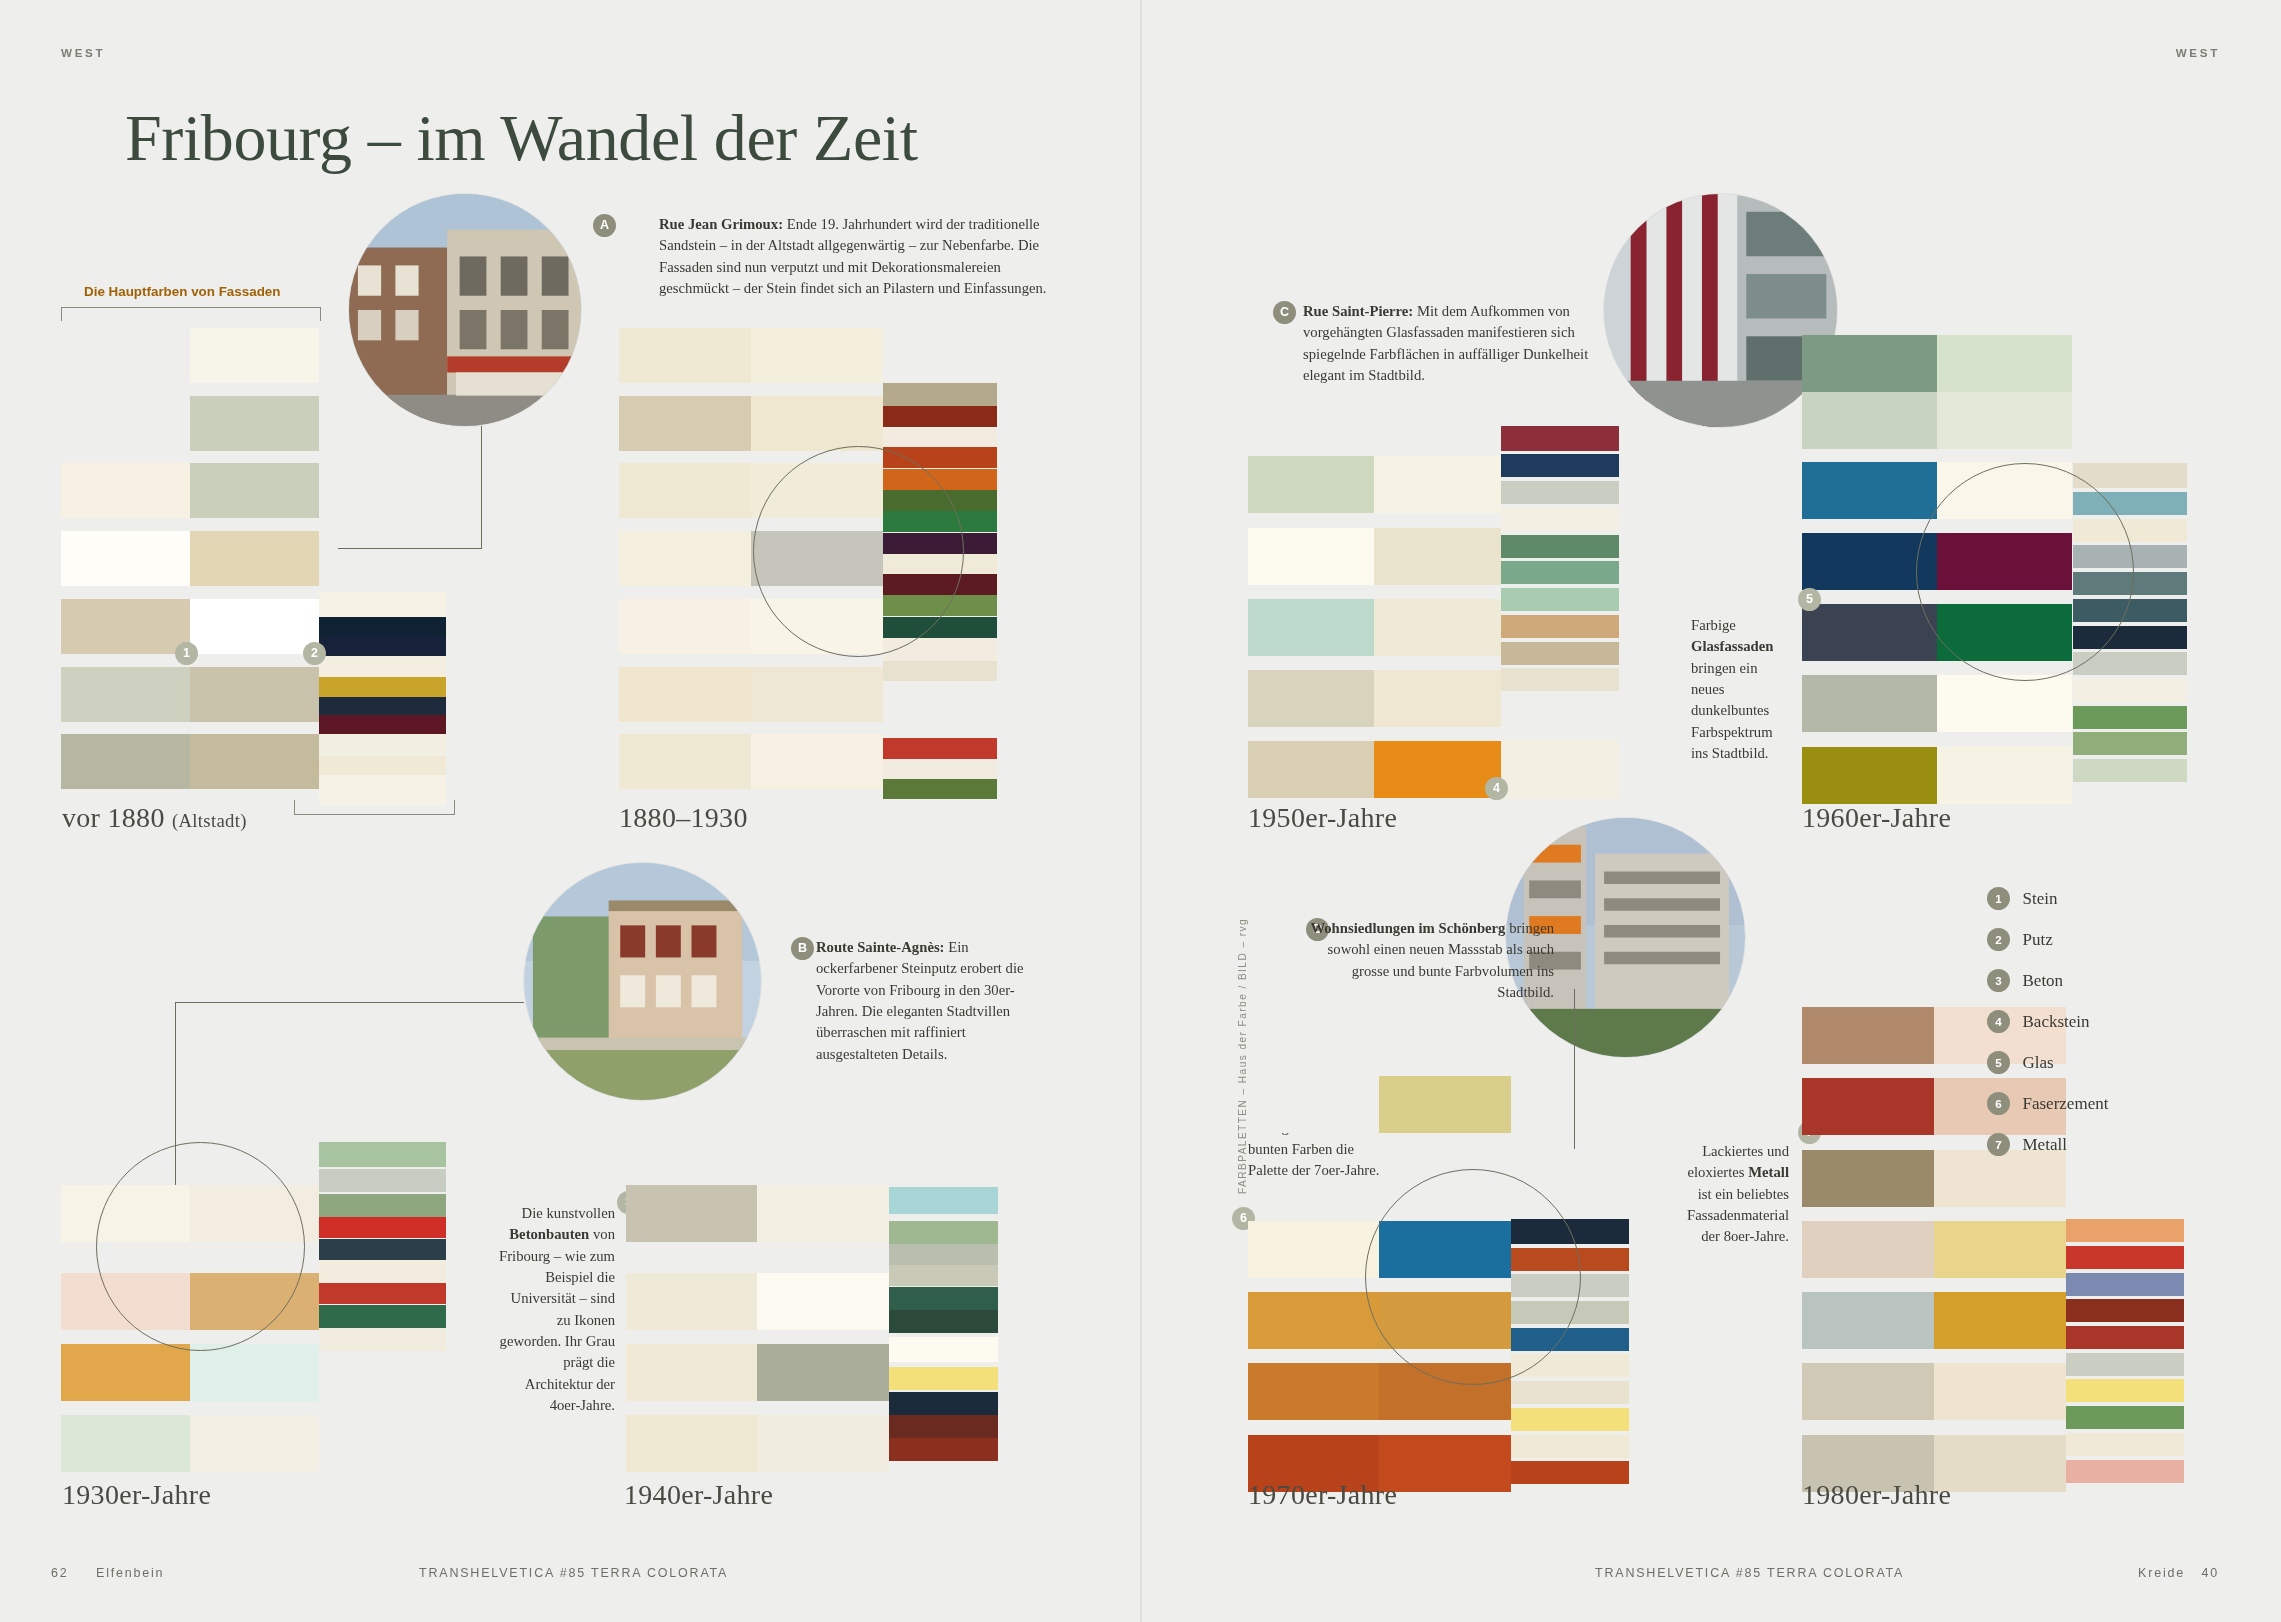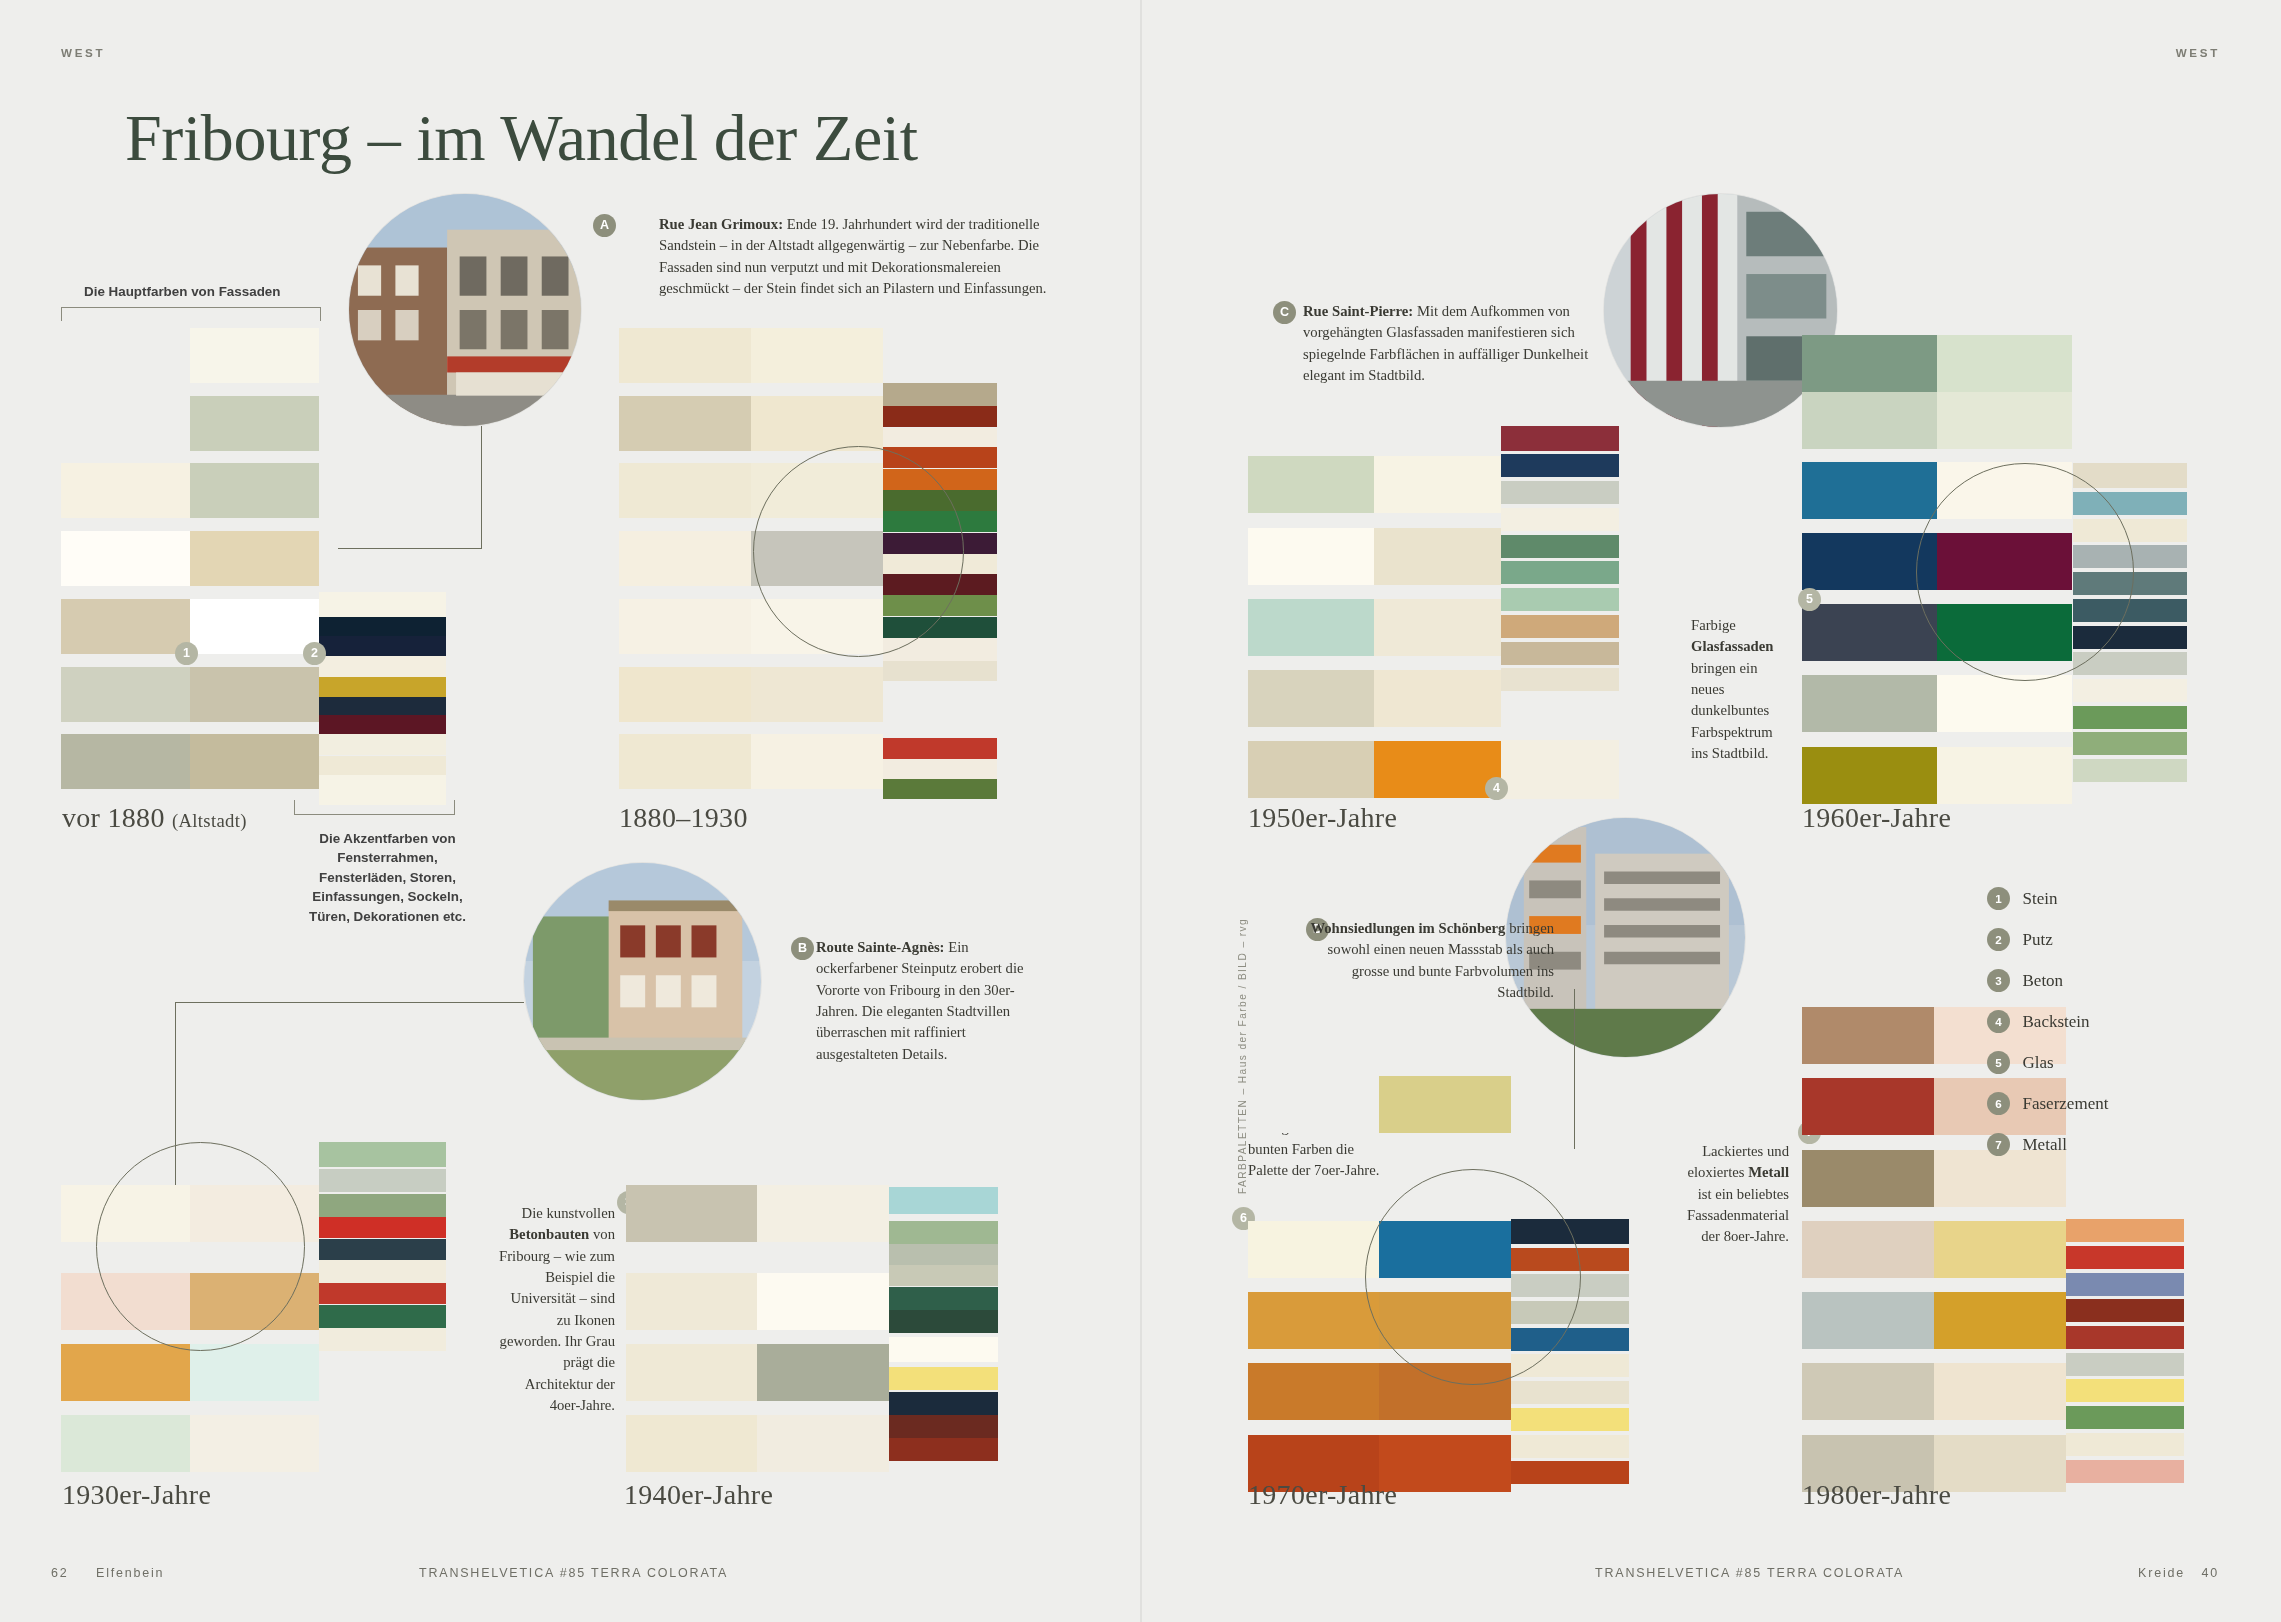--- a/index.html
+++ b/index.html
@@ -77,21 +77,21 @@
 
   .vertical-credit{
     position:absolute;left:1237px;top:1194px;
     transform:rotate(-90deg);transform-origin:left top;
     font-family:"Liberation Sans",sans-serif;font-size:10.2px;letter-spacing:1.4px;
     color:#8d8d82;white-space:nowrap;
   }
   .bracket{position:absolute;border:1.2px solid #8b8b7e;}
   .cap-sans{
     position:absolute;font-family:"Liberation Sans",sans-serif;
-    font-size:13.4px;font-weight:700;color:#404040;line-height:1.45;
+    font-size:13.4px;font-weight:700;color:#a16207;line-height:1.45;
   }
   
   .ph{width:100%;height:100%;}
 </style>
 </head>
 <body>
 
 <div class="page">
   <div class="gutter"></div>
 
@@ -166,21 +166,20 @@
 
   <div class="era-label" style="left:62px;top:802px;">
     <span>vor 1880</span>
     <span class="sub">(Altstadt)</span>
   </div>
   <div class="era-label" style="left:619px;top:802px;">
     <span>1880–1930</span>
   </div>
 
   <div class="bracket" style="left:294px;top:800px;width:159px;height:14.3px;border-top:none;"></div>
-  <div class="cap-sans" style="left:303px;top:829px;width:169px;text-align:center;">Die Akzentfarben von Fensterrahmen, Fensterläden, Storen, Einfassungen, Sockeln, Türen, Dekorationen etc.</div>
 
   <div>
     <div class="sw" style="left:619px;top:328px;width:132px;height:55px;background:#efe8d2;"></div>
     <div class="sw" style="left:751px;top:328px;width:132px;height:55px;background:#f4efdc;"></div>
     <div class="sw" style="left:619px;top:396px;width:132px;height:55px;background:#d5ccb2;"></div>
     <div class="sw" style="left:751px;top:396px;width:132px;height:55px;background:#efe7cf;"></div>
     <div class="sw" style="left:619px;top:463px;width:132px;height:55px;background:#efe9d4;"></div>
     <div class="sw" style="left:751px;top:463px;width:132px;height:55px;background:#f1ecd9;"></div>
     <div class="sw" style="left:619px;top:531px;width:132px;height:55px;background:#f5efe0;"></div>
     <div class="sw" style="left:751px;top:531px;width:132px;height:55px;background:#c6c5bb;"></div>

